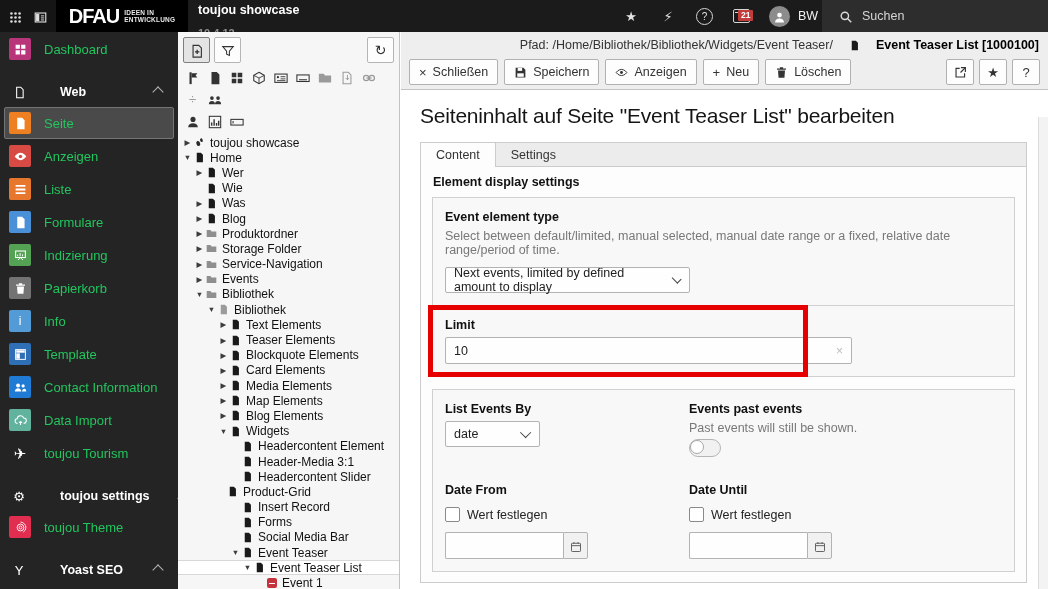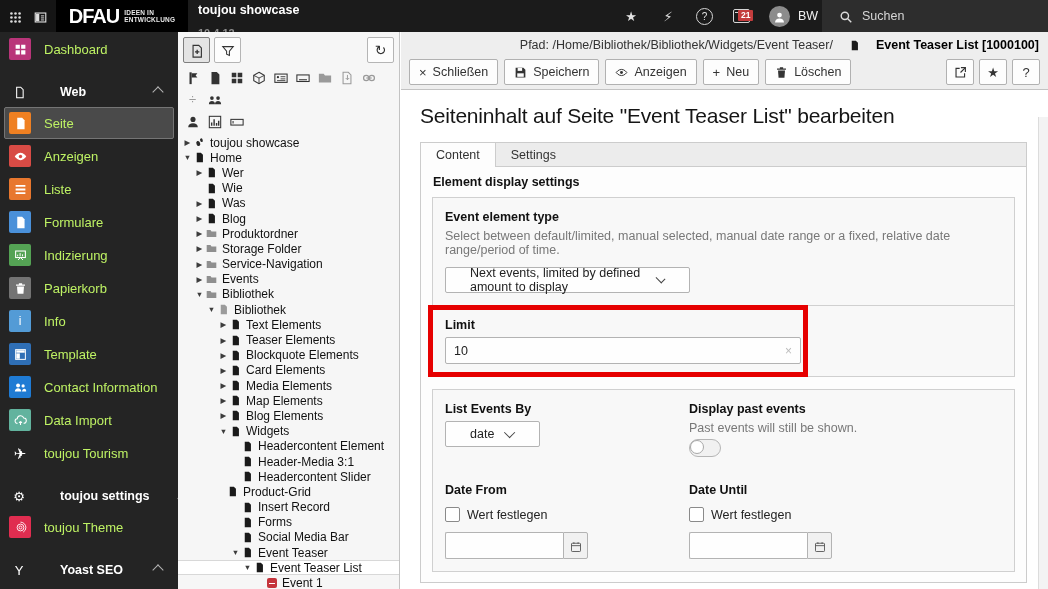--- a/index.html
+++ b/index.html
@@ -31,21 +31,21 @@
   .tb-search{position:absolute;left:822px;top:0;width:226px;height:32px;background:#2d2d2d;display:flex;align-items:center;gap:9px;padding-left:17px;box-sizing:border-box;color:#ddd;}
   .tb-search .ic{width:14px;height:14px;}
   .tb-search .ph{font-size:12.5px;color:#d6d6d6;}
 
   
   .sidebar{position:absolute;left:0;top:32px;width:178px;height:557px;background:#242424;overflow:hidden;}
   .side-item{display:flex;align-items:center;gap:13px;height:30px;margin:1px 4px;padding:0 4px;border:1px solid transparent;border-radius:2px;cursor:pointer;}
   .side-item.active{background:#4a4a4a;border-color:#757575;}
   .tile{width:22px;height:22px;border-radius:2px;display:flex;align-items:center;justify-content:center;color:#fff;font-size:12px;flex:0 0 22px;}
   .tile .ic{width:13px;height:13px;}
-  .side-label{font-size:13px;color:#bef264;white-space:nowrap;}
+  .side-label{font-size:13px;color:#22c55e;white-space:nowrap;}
   .side-header{display:flex;align-items:center;gap:30px;height:26px;margin:14px 4px 2px 4px;padding:0 4px;cursor:pointer;}
   .side-header .hicon{width:22px;display:flex;justify-content:center;color:#fff;font-size:13px;flex:0 0 22px;}
   .side-header .hicon .ic{width:13px;height:13px;}
   .side-header .side-label{font-weight:bold;color:#fff;font-size:12.5px;flex:1;}
   .chev-up{width:7px;height:7px;border-left:1.6px solid #b5b5b5;border-top:1.6px solid #b5b5b5;transform:rotate(45deg);margin-right:8px;}
 
   
   .treepanel{position:absolute;left:178px;top:32px;width:222px;height:557px;background:#f6f6f6;border-right:1px solid #c3c3c3;box-sizing:border-box;}
   .tp-toolbar{padding:5px 5px 0 5px;}
   .tp-row1{display:flex;align-items:center;}
@@ -90,21 +90,21 @@
   .tab{padding:5px 15px;font-size:12.5px;color:#333;position:relative;cursor:pointer;}
   .tab.active{background:#fdfdfd;border-right:1px solid #ccc;z-index:2;}
   .tab.inactive{}
   .tabbody{background:#fdfdfd;border:1px solid #ccc;border-top:none;padding:8px 11px 10px 11px;box-sizing:border-box;}
   .sec-title{font-size:12.5px;font-weight:bold;margin:0 0 8px 1px;color:#111;}
   .panel{border:1px solid #d0d0d0;background:#f8f8f8;}
   .fsec{padding:12px;}
   .fsec + .fsec{border-top:1px solid #d0d0d0;}
   .flabel{font-size:12.5px;font-weight:bold;color:#111;margin-bottom:5px;}
   .fdesc{font-size:12.5px;color:#787878;margin-bottom:8px;}
-  .fake-select{display:inline-flex;align-items:center;justify-content:space-between;height:26px;border:1px solid #b3b3b3;border-radius:2px;background:#fefefe;font-size:12.5px;color:#222;padding:0 24px;box-sizing:border-box;cursor:pointer;}
+  .fake-select{display:inline-flex;align-items:center;justify-content:space-between;height:26px;border:1px solid #b3b3b3;border-radius:2px;background:#fefefe;font-size:12.5px;color:#222;padding:0 8px;box-sizing:border-box;cursor:pointer;}
   .fs-chev{width:7px;height:7px;border-left:1.6px solid #444;border-bottom:1.6px solid #444;transform:rotate(-45deg) translateY(-2px);margin-left:10px;}
   .txt-input{position:relative;display:flex;align-items:center;height:27px;border:1px solid #b3b3b3;border-radius:2px;background:#fefefe;box-sizing:border-box;}
   .txt-input input{border:none;outline:none;background:transparent;font-size:12.5px;padding:0 8px;width:100%;font-family:inherit;color:#222;}
   .clear-x{position:absolute;right:8px;color:#bbb;font-size:12px;cursor:pointer;}
   .sec-limit{position:relative;}
   .annotation{position:absolute;left:-5px;top:-1px;width:380px;height:72px;border:5px solid #e60000;box-sizing:border-box;pointer-events:none;z-index:5;}
   .two-col{display:grid;grid-template-columns:244px 1fr;row-gap:26px;}
   .toggle{width:30px;height:16px;border:1px solid #b5b5b5;border-radius:9px;background:#f1f1f1;position:relative;cursor:pointer;margin-top:4px;}
   .toggle .knob{position:absolute;left:0px;top:0px;width:14px;height:14px;border:1px solid #a8a8a8;border-radius:50%;background:#fff;box-sizing:border-box;}
   .cbrow{display:flex;align-items:center;gap:7px;margin:10px 0 10px 0;font-size:12.5px;color:#222;}
@@ -777,38 +777,38 @@
             <div class="flabel">Event element type</div>
             <div class="fdesc">Select between default/limited, manual selected, manual date range or a fixed, relative date range/period of time.</div>
             <div class="fake-select" style="width:245px">
               <span>Next events, limited by defined amount to display</span>
               <span class="fs-chev"></span>
             </div>
           </div>
           <div class="fsec sec-limit">
             <div class="annotation"></div>
             <div class="flabel">Limit</div>
-            <div class="txt-input" style="width:356px">
+            <div class="txt-input" style="width:407px">
               <input value="10" style="">
               <span class="clear-x">×</span>
             </div>
           </div>
         </div>
 
         <div class="panel" style="margin-top:12px">
           <div class="fsec two-col">
             <div>
               <div class="flabel">List Events By</div>
               <div class="fake-select" style="width:95px">
                 <span>date</span>
                 <span class="fs-chev"></span>
               </div>
             </div>
             <div>
-              <div class="flabel">Display past events</div>
+              <div class="flabel">Events past events</div>
               <div class="fdesc" style="margin-bottom:4px">Past events will still be shown.</div>
               <div class="toggle">
                   <span class="knob"></span>
                 </div>
             </div>
             <div>
               <div class="flabel">Date From</div>
               <div class="cbrow">
                 <span class="cb"></span>
                 <span>Wert festlegen</span>

